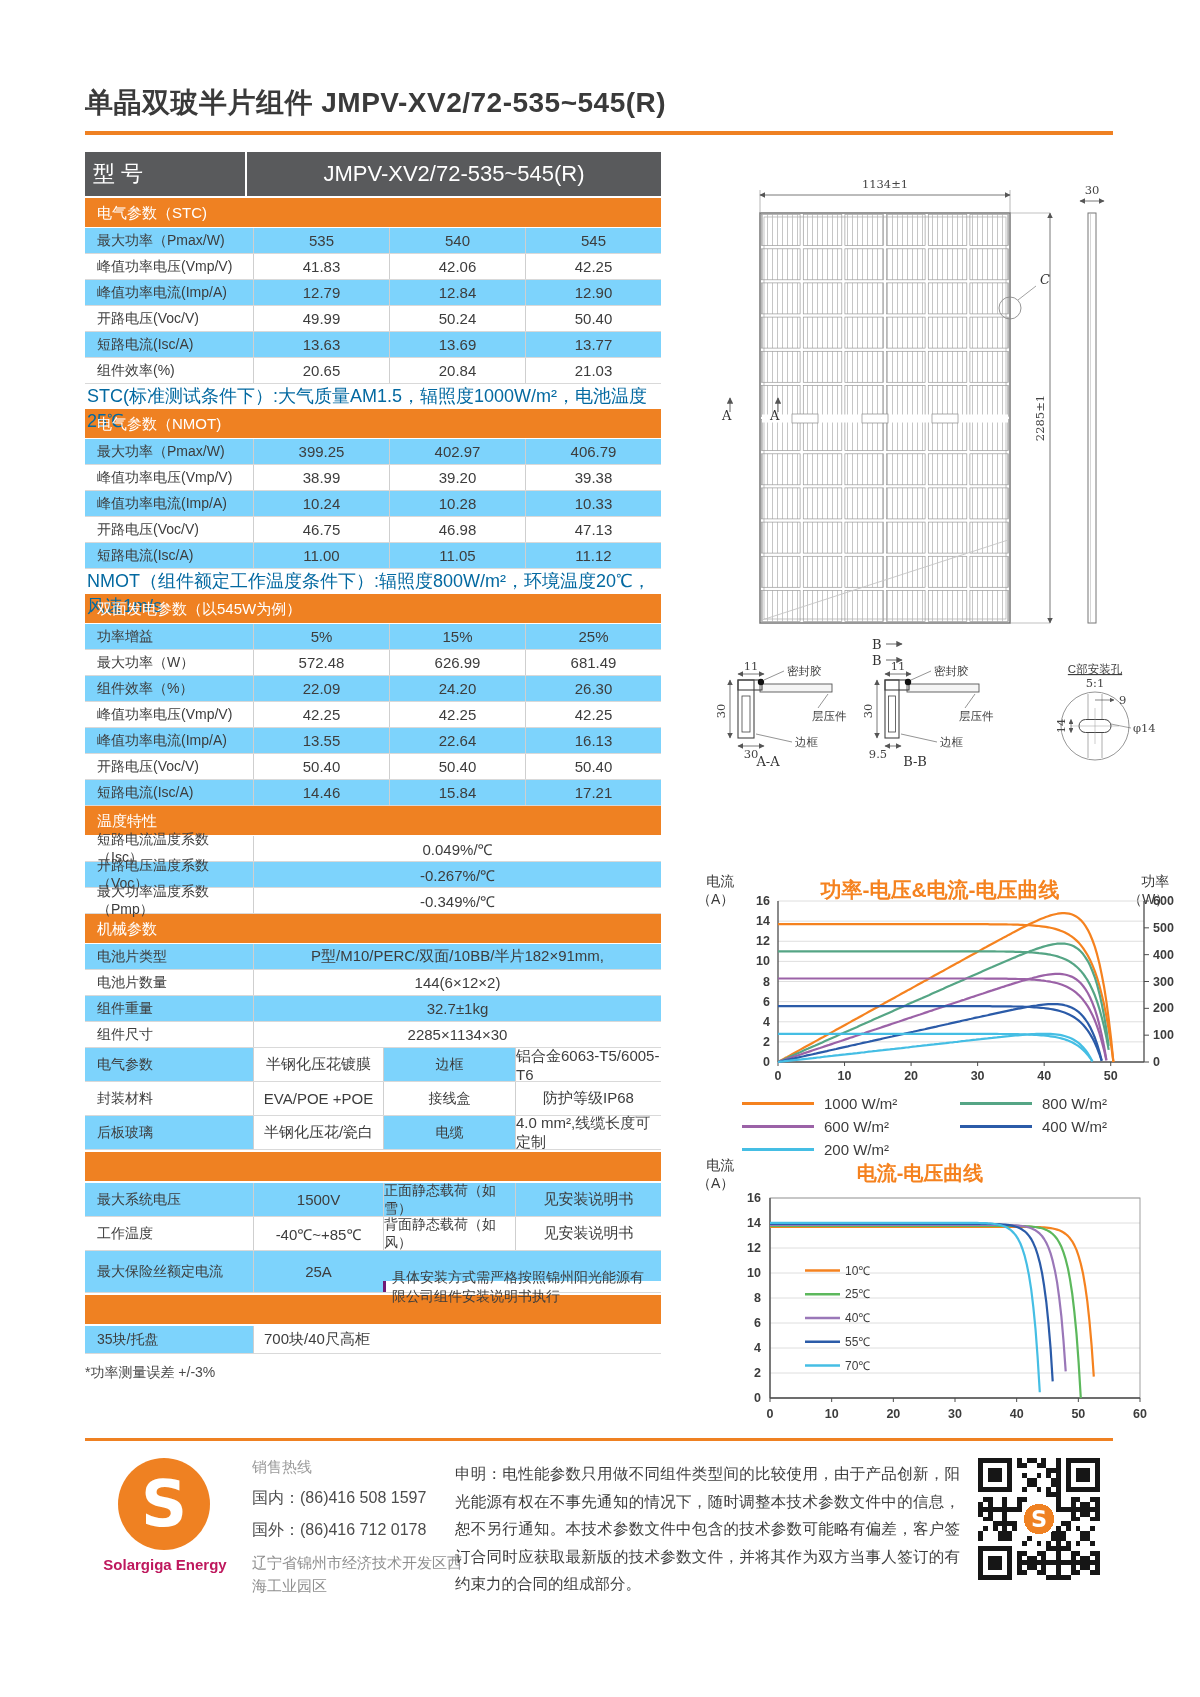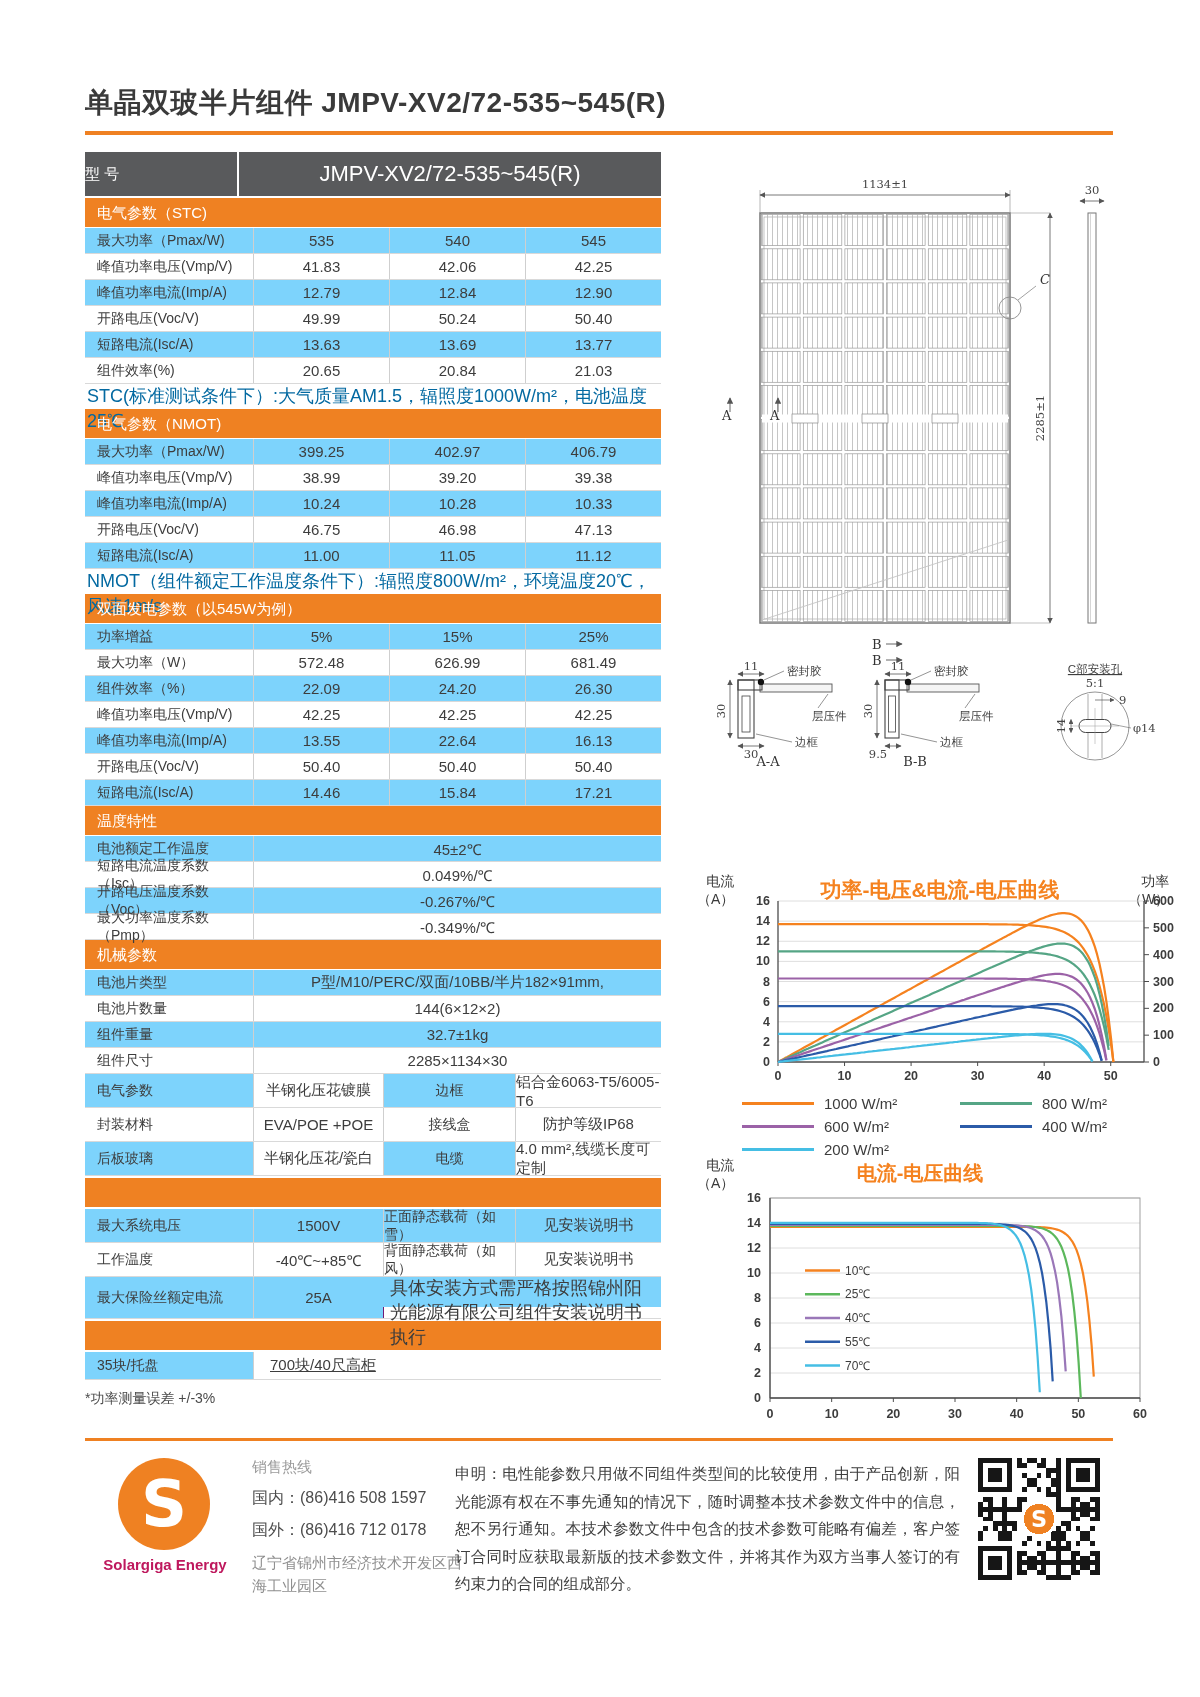--- a/index.html
+++ b/index.html
@@ -4,33 +4,33 @@
 <style>
   html,body{margin:0;padding:0;background:#fff;}
   .page{position:relative;width:1200px;height:1697px;background:#fff;overflow:hidden;
         font-family:"Liberation Sans",sans-serif;color:#3d3d3d;}
   .page-title{position:absolute;left:85px;top:84px;font-size:28px;font-weight:bold;color:#3a3a3a;letter-spacing:.5px;}
   .title-rule{position:absolute;left:85px;top:131px;width:1028px;height:4px;background:#ef8122;}
 
   
   #spec-table{position:absolute;left:85px;top:152px;width:576px;}
   .model-row{display:flex;height:44px;background:#595a5c;color:#fff;margin-bottom:2px;}
-  .model-label{width:152px;line-height:44px;padding-left:0;font-size:15px;}
+  .model-label{width:152px;line-height:44px;padding-left:8px;font-size:22px;}
   .model-value{flex:1;text-align:center;line-height:44px;font-size:22px;border-left:2px solid #fff;}
   .sec-title{height:29px;line-height:29px;background:#ef8122;color:#fff;font-size:15px;padding-left:12px;margin-bottom:1px;}
   .orange-bar{height:29px;background:#ef8122;margin:2px 0;}
   .row{display:flex;border-bottom:1px solid #d9d9d9;font-size:14px;color:#3d3d3d;box-sizing:border-box;}
   .h26{height:26px}.h34{height:34px}.h42{height:42px}.h28{height:28px}
   .bg-g{background:#7dd3fc}.bg-w{background:#fff}
   .c-label{width:168px;padding-left:12px;display:flex;align-items:center;box-sizing:border-box;}
   .c-val{width:136px;display:flex;align-items:center;justify-content:center;border-left:1px solid #cfcfcf;font-size:15px;box-sizing:border-box;}
   .c-flex{flex:1;display:flex;align-items:center;justify-content:center;border-left:1px solid #cfcfcf;font-size:15px;box-sizing:border-box;}
   .c-v1{width:130px}.c-l2{width:132px;padding-left:0;justify-content:center;font-size:14px;}
-  .c-span{flex:1;display:flex;align-items:center;border-left:1px solid #701a75;font-size:18px;line-height:1.35;padding:2px 6px;box-sizing:border-box;margin-top:30px;}
-  .c-left{justify-content:flex-start;padding-left:16px;text-decoration:underline;}
+  .c-span{flex:1;display:flex;align-items:center;border-left:3px solid #701a75;font-size:14px;line-height:1.35;padding:2px 6px;box-sizing:border-box;margin-top:30px;}
+  .c-left{justify-content:flex-start;padding-left:10px;}
   .note{height:25px;line-height:25px;font-size:18px;color:#0369a1;background:#fff;padding-left:2px;}
   .footnote{margin-top:10px;font-size:14px;color:#4a4a4a;}
 
   
   #module-drawing{position:absolute;left:700px;top:168px;}
   .cad-num{font-family:"DejaVu Serif",serif;font-size:11.5px;fill:#444;}
   .cad-cn{font-family:"Liberation Sans",sans-serif;font-size:11.5px;fill:#3f3f3f;}
   .cad-big{font-family:"DejaVu Serif",serif;font-size:13px;fill:#333;}
 
   
@@ -175,24 +175,20 @@
           <div class="c-val">50.40</div>
           <div class="c-val">50.40</div>
         </div>
         <div class="row h26 bg-g">
           <div class="c-label">短路电流(Isc/A)</div>
           <div class="c-val">14.46</div>
           <div class="c-val">15.84</div>
           <div class="c-val">17.21</div>
         </div>
         <div class="sec-title">温度特性</div>
-        <div class="row h26 bg-g">
-          <div class="c-label">电池额定工作温度</div>
-          <div class="c-flex">45±2℃</div>
-        </div>
         <div class="row h26 bg-w">
           <div class="c-label">短路电流温度系数（Isc）</div>
           <div class="c-flex">0.049%/℃</div>
         </div>
         <div class="row h26 bg-g">
           <div class="c-label">开路电压温度系数（Voc）</div>
           <div class="c-flex">-0.267%/℃</div>
         </div>
         <div class="row h26 bg-w">
           <div class="c-label">最大功率温度系数（Pmp）</div>

